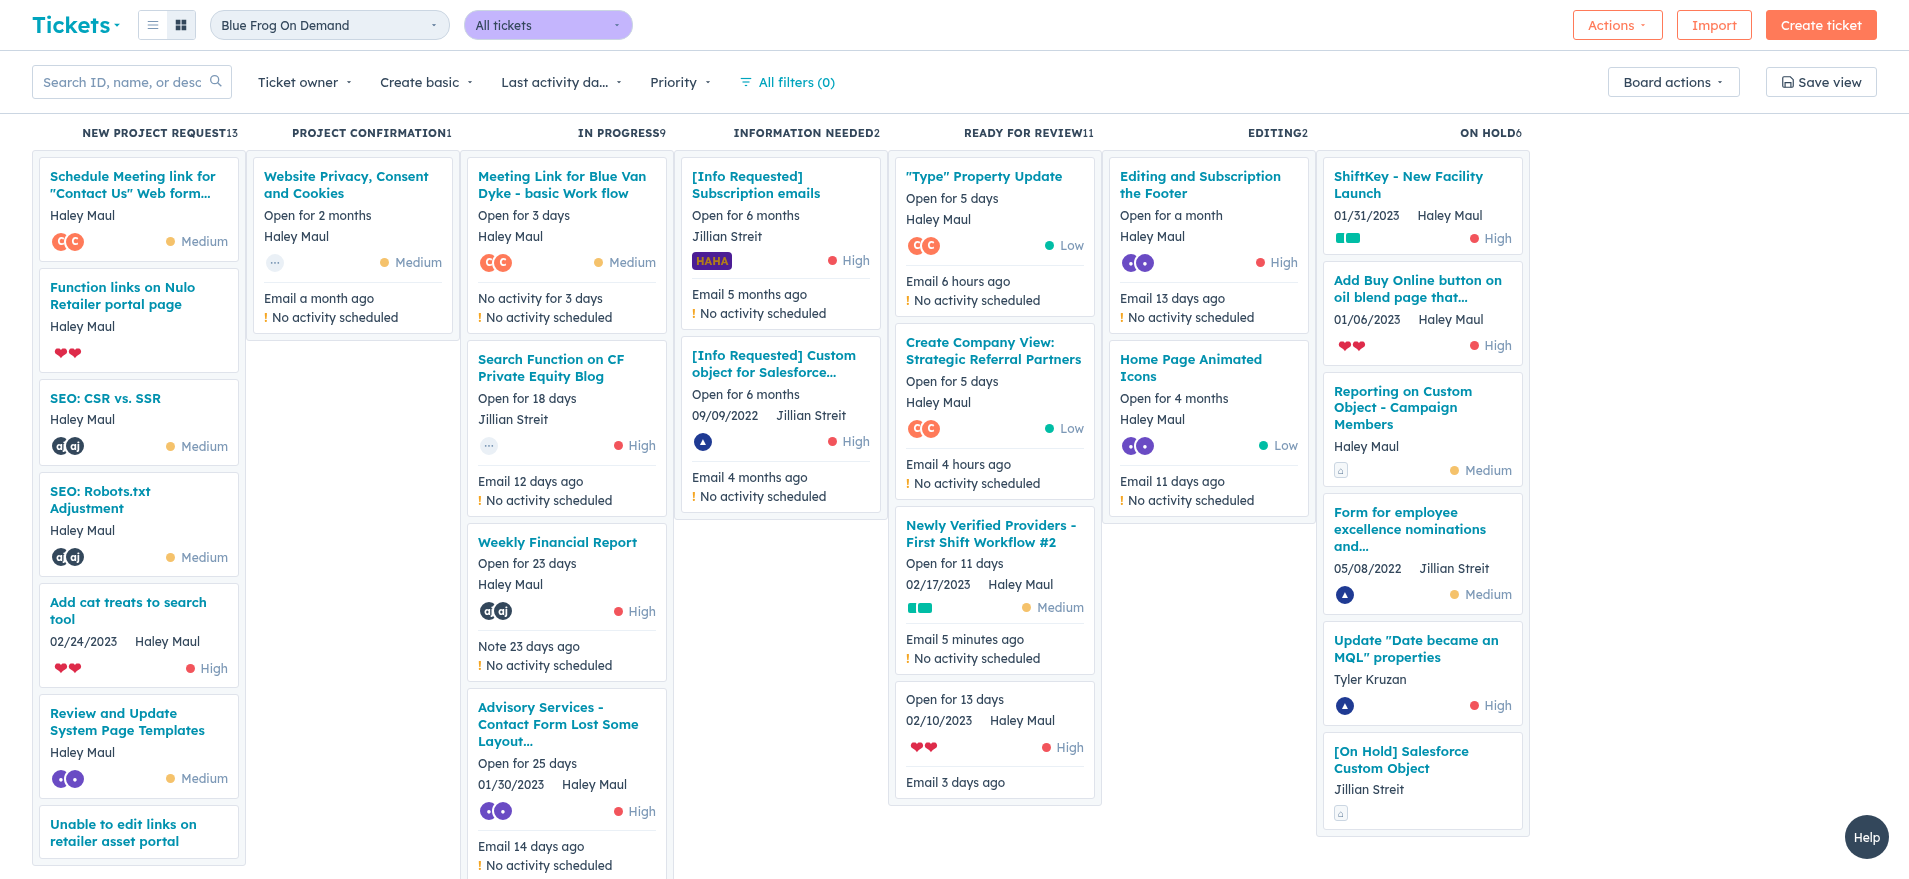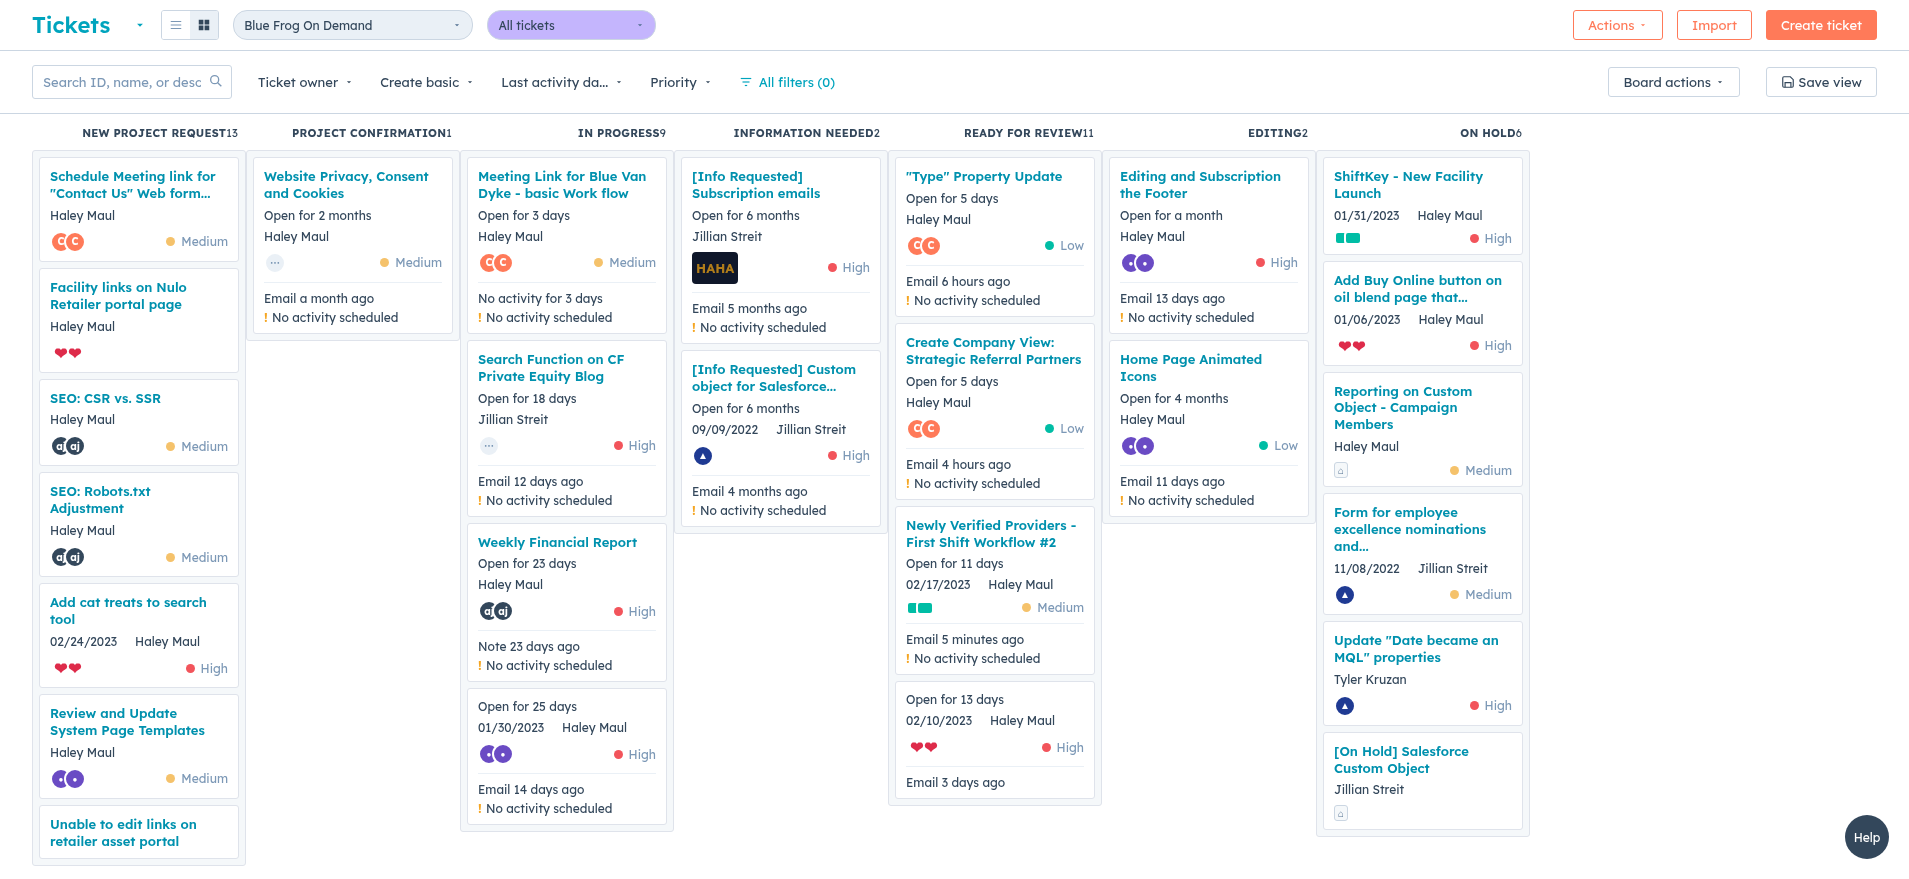--- a/index.html
+++ b/index.html
@@ -13,21 +13,21 @@
     --muted:#7c98b6;
     --link:#0091ae;
     --green:#00bda5;
     --red:#f2545b;
     --yellow:#f5c26b;
   }
   *{box-sizing:border-box;font-family:"Lexend Deca","Helvetica Neue",Arial,sans-serif;}
   body{margin:0;background:#fff;color:var(--text);font-size:13px;}
   
   .topbar{display:flex;align-items:center;padding:10px 32px;border-bottom:1px solid var(--border);gap:14px;}
-  .page-title{color:var(--teal);font-size:22px;font-weight:600;display:flex;align-items:center;gap:23px;cursor:pointer;}
+  .page-title{color:var(--teal);font-size:22px;font-weight:600;display:flex;align-items:center;gap:0;cursor:pointer;}
   .page-title svg{width:14px;height:14px;}
   .view-toggle{display:flex;border:1px solid var(--border);border-radius:3px;overflow:hidden;}
   .view-toggle span{width:28px;height:28px;display:flex;align-items:center;justify-content:center;cursor:pointer;background:#fff;}
   .view-toggle span.active{background:var(--light-border);}
   .select{height:30px;border:1px solid var(--border);border-radius:14px;background:#eaf0f6;display:flex;align-items:center;padding:13px 10px;gap:40px;color:var(--text);cursor:pointer;font-size:12px;}
   .select.wide{min-width:150px;gap:80px;}
   .select.white{background:#c4b5fd;}
   .topbar .spacer{flex:1;}
   .btn{height:30px;border-radius:3px;padding:0 14px;display:flex;align-items:center;font-size:13px;cursor:pointer;}
   .btn.outline-orange{border:1px solid var(--orange);color:var(--orange);background:#fff;}
@@ -63,21 +63,21 @@
   .dot.medium{background:var(--yellow);}
   .dot.high{background:var(--red);}
   .meta{border-top:1px solid var(--light-border);padding-top:8px;margin-top:2px;display:flex;flex-direction:column;gap:4px;color:var(--navy);font-size:12px;}
   .meta .warn{display:flex;gap:4px;align-items:center;}
   .meta .warn::before{content:"!";display:inline-flex;width:4px;color:#f5a623;font-weight:700;}
   
   .assoc.orangeC{background:#ff7a59;}
   .assoc.grey{background:#eaf0f6;color:#7c98b6;border:2px solid #fff;}
   .assoc.navyAJ{background:#33475b;}
   .assoc.heart{background:transparent;color:#de2b4a;font-size:16px;border:none;}
-  .assoc.haha{background:#0f172a;color:#b07d1a;border-radius:4px;width:auto;padding:0 4px;border:none;height:32px;font-size:13px;}
+  .assoc.haha{background:#4c1d95;color:#b07d1a;border-radius:4px;width:auto;padding:0 4px;border:none;height:18px;font-size:11px;}
   .assoc.blueM{background:#1f3a93;}
   .assoc.purple{background:#6a4bc4;font-size:8px;}
   .assoc.greenS{background:#00bda5;border-radius:4px;width:18px;height:14px;}
   .assoc.key{background:#f5f8fa;color:#516f90;border:1px solid #cbd6e2;font-size:10px;width:auto;padding:0 3px;border-radius:3px;height:16px;}
   
   .help{position:fixed;right:20px;bottom:20px;width:44px;height:44px;border-radius:50%;background:var(--navy);color:#fff;display:flex;align-items:center;justify-content:center;font-size:12px;cursor:pointer;}
 </style>
 </head>
 <body>
 
@@ -200,21 +200,21 @@
               <span class="assoc orangeC">C</span>
               <span class="assoc orangeC">C</span>
             </div>
             <div class="priority">
               <span class="dot medium"></span>
               <span>Medium</span>
             </div>
           </div>
         </div>
         <div class="card">
-          <div class="title">Facility links on Nulo Retailer portal page</div>
+          <div class="title">Function links on Nulo Retailer portal page</div>
           <div class="line">Haley Maul</div>
           <div class="row">
             <div class="avatars">
               <span class="assoc heart">❤</span>
               <span class="assoc heart">❤</span>
             </div>
           </div>
         </div>
         <div class="card">
           <div class="title">SEO: CSR vs. SSR</div>
@@ -362,20 +362,21 @@
               <span class="dot high"></span>
               <span>High</span>
             </div>
           </div>
           <div class="meta">
             <div>Note 23 days ago</div>
             <div class="warn">No activity scheduled</div>
           </div>
         </div>
         <div class="card">
+          <div class="title">Advisory Services - Contact Form Lost Some Layout...</div>
           <div class="line">Open for 25 days</div>
           <div class="line2">
             <span>01/30/2023</span>
             <span>Haley Maul</span>
           </div>
           <div class="row">
             <div class="avatars">
               <span class="assoc purple">●</span>
               <span class="assoc purple">●</span>
             </div>
@@ -621,21 +622,21 @@
             </div>
             <div class="priority">
               <span class="dot medium"></span>
               <span>Medium</span>
             </div>
           </div>
         </div>
         <div class="card">
           <div class="title">Form for employee excellence nominations and...</div>
           <div class="line2">
-            <span>11/08/2022</span>
+            <span>05/08/2022</span>
             <span>Jillian Streit</span>
           </div>
           <div class="row">
             <div class="avatars">
               <span class="assoc blueM">▲</span>
             </div>
             <div class="priority">
               <span class="dot medium"></span>
               <span>Medium</span>
             </div>

